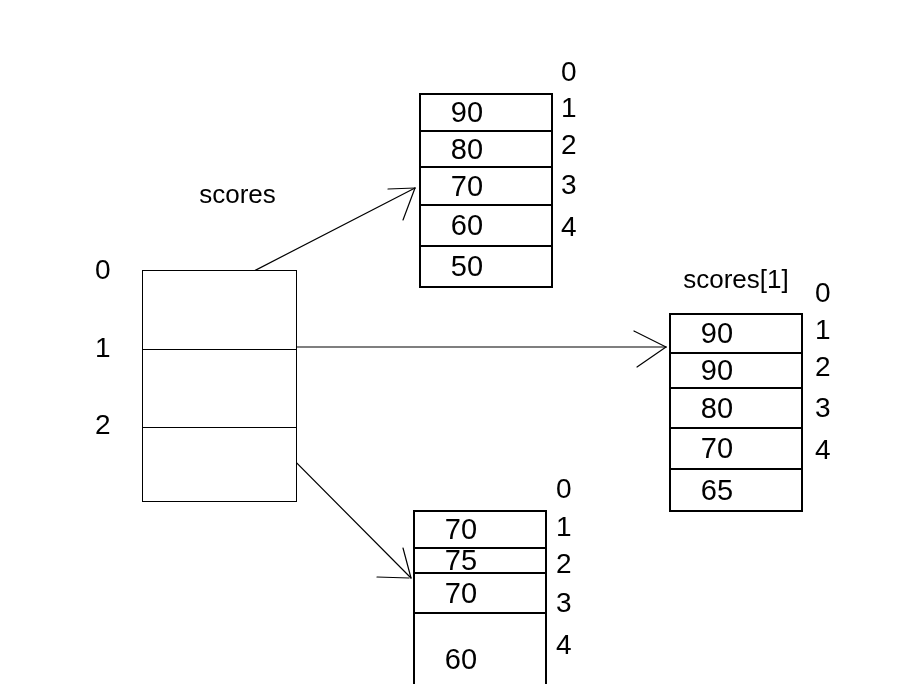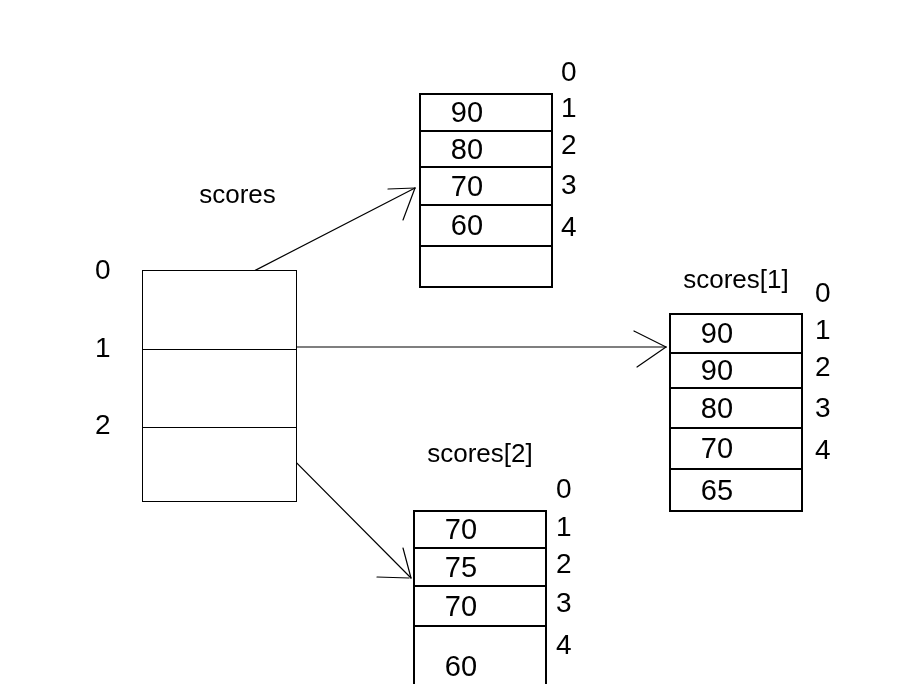--- a/index.html
+++ b/index.html
@@ -96,20 +96,21 @@
     <div class="cell" style="height:78px"></div>
     <div class="cell last"></div>
   </div>
 
 
   <div class="abox" style="left:419px; top:53px; width:134px; height:195px;">
     <div class="cell" style="height:37px">90</div>
     <div class="cell" style="height:36px">80</div>
     <div class="cell" style="height:38px">70</div>
     <div class="cell" style="height:41px">60</div>
+    <div class="cell last">50</div>
   </div>
 
   <div class="idxcol" style="left:561px; top:53px; width:30px; height:195px;">
     <div class="irow" style="height:37px">0</div>
     <div class="irow" style="height:36px">1</div>
     <div class="irow" style="height:38px">2</div>
     <div class="irow" style="height:41px">3</div>
     <div class="irow last">4</div>
   </div>
 
@@ -124,25 +125,24 @@
   </div>
 
   <div class="idxcol" style="left:815px; top:273px; width:30px; height:199px;">
     <div class="irow" style="height:39px">0</div>
     <div class="irow" style="height:35px">1</div>
     <div class="irow" style="height:40px">2</div>
     <div class="irow" style="height:41px">3</div>
     <div class="irow last">4</div>
   </div>
 
-  <div class="title" style="left:413px; top:438px; width:134px;">scores[2]</div>
 
   <div class="abox" style="left:413px; top:470px; width:134px; height:197px;">
     <div class="cell" style="height:37px">70</div>
-    <div class="cell" style="height:38px">75</div>
+    <div class="cell" style="height:25px">75</div>
     <div class="cell" style="height:40px">70</div>
     <div class="cell last">60</div>
   </div>
 
   <div class="idxcol" style="left:556px; top:470px; width:30px; height:197px;">
     <div class="irow" style="height:38px">0</div>
     <div class="irow" style="height:37px">1</div>
     <div class="irow" style="height:38px">2</div>
     <div class="irow" style="height:40px">3</div>
     <div class="irow last">4</div>

